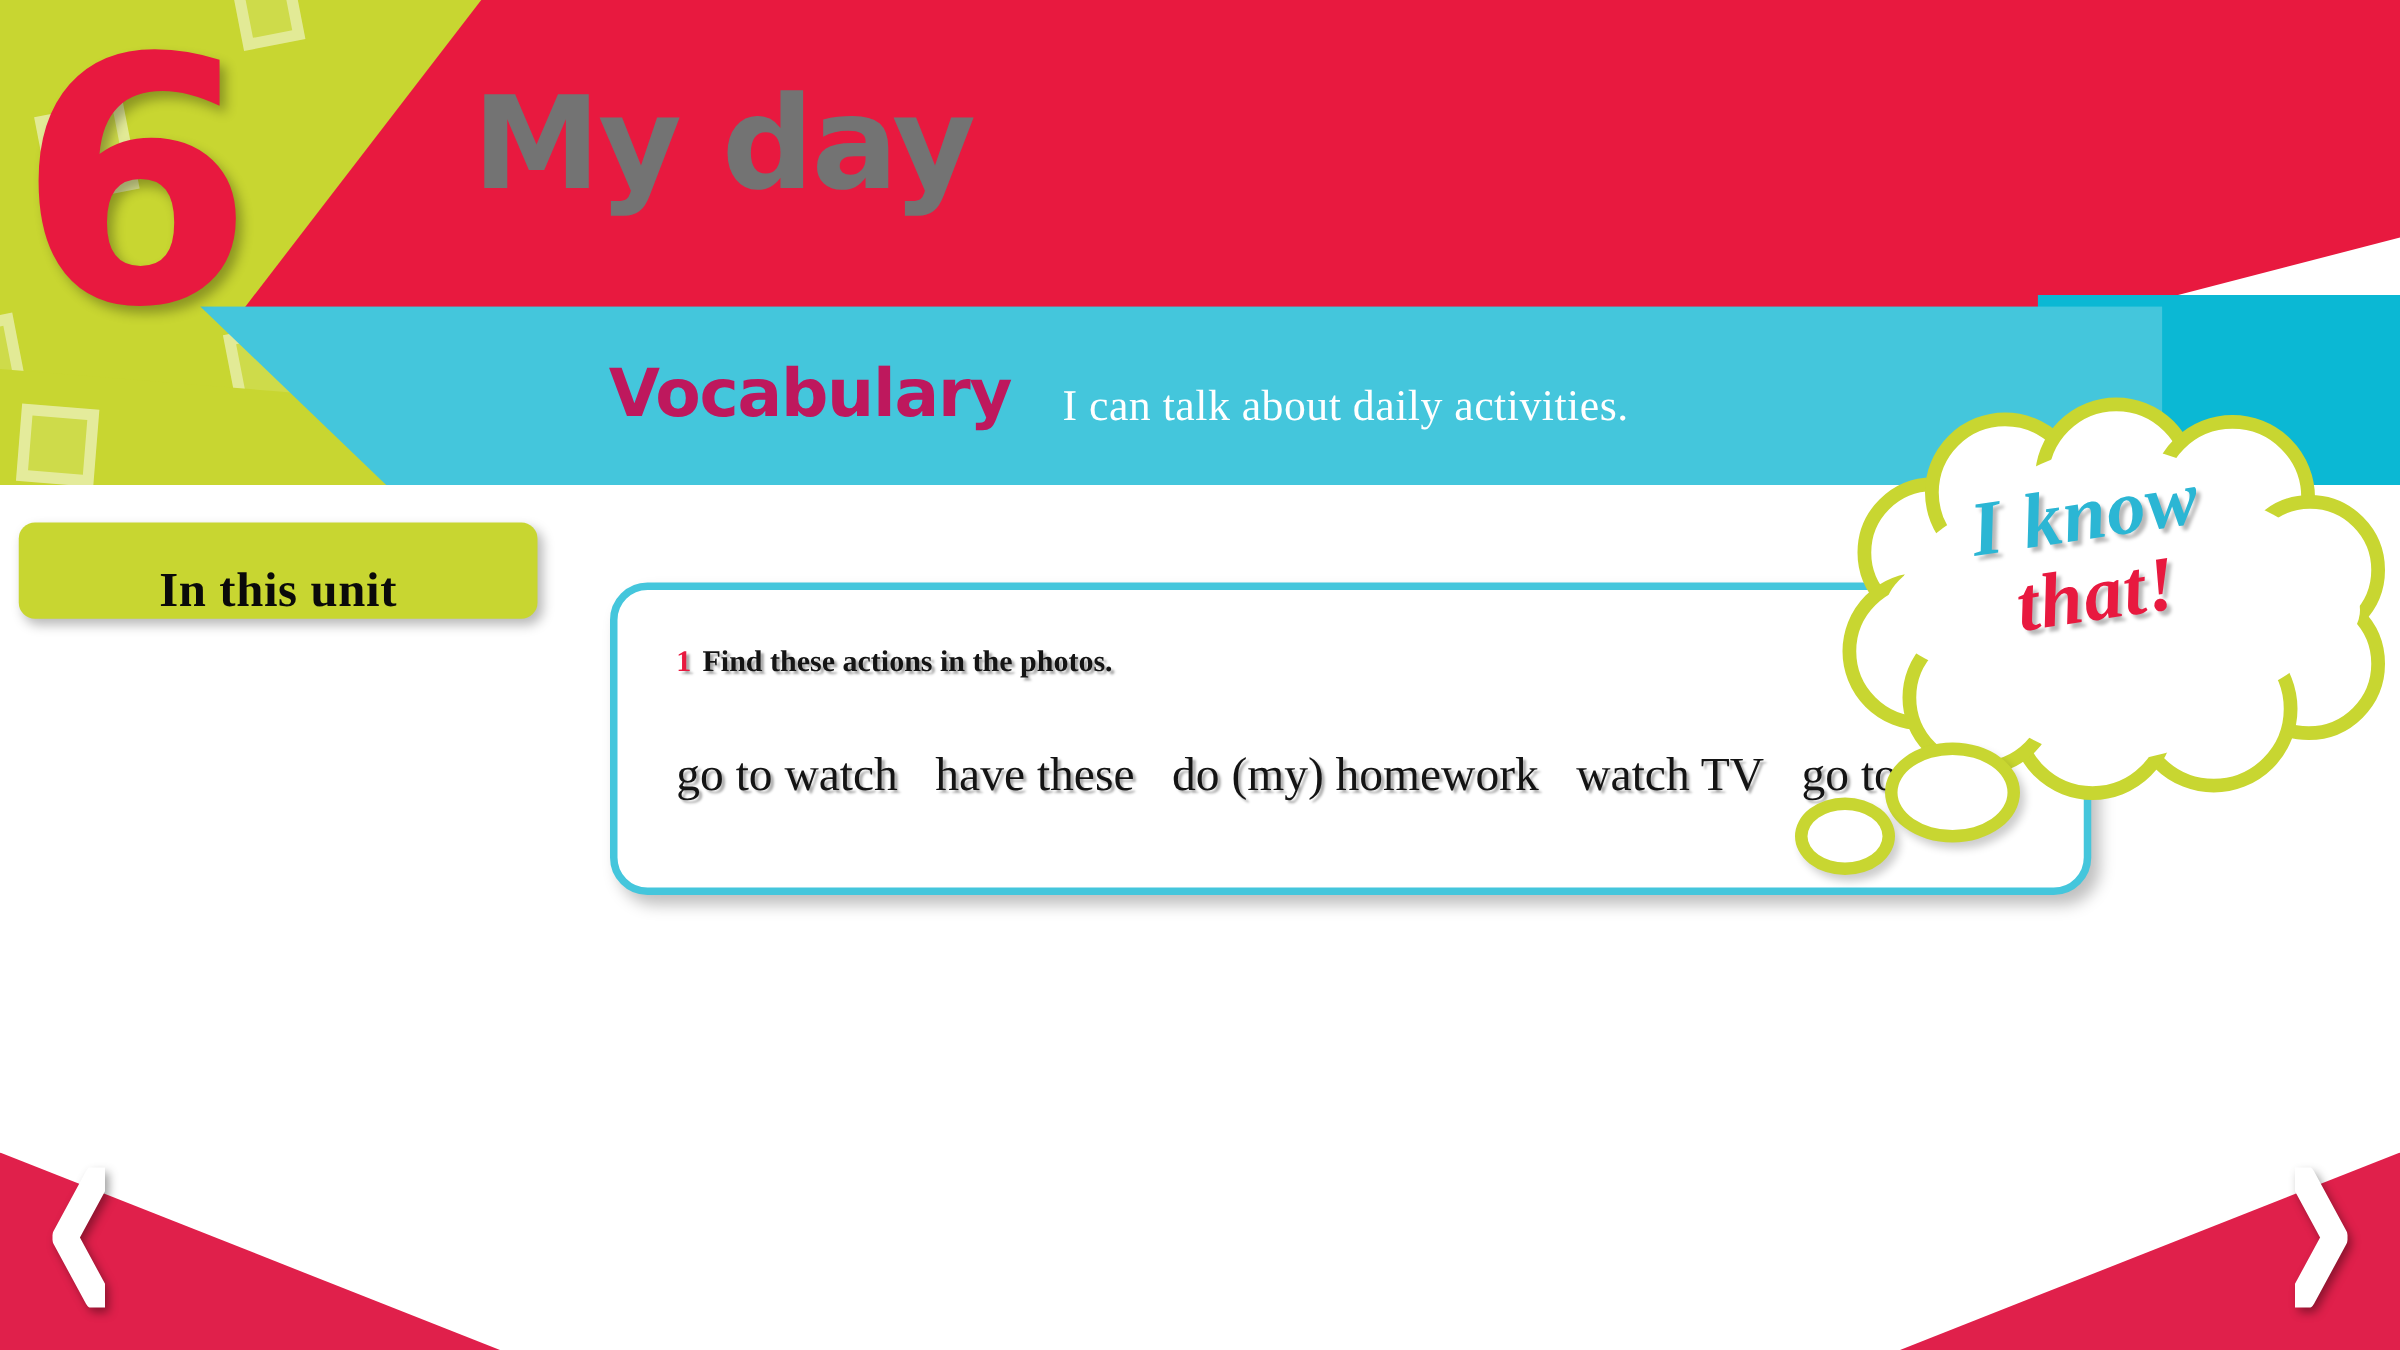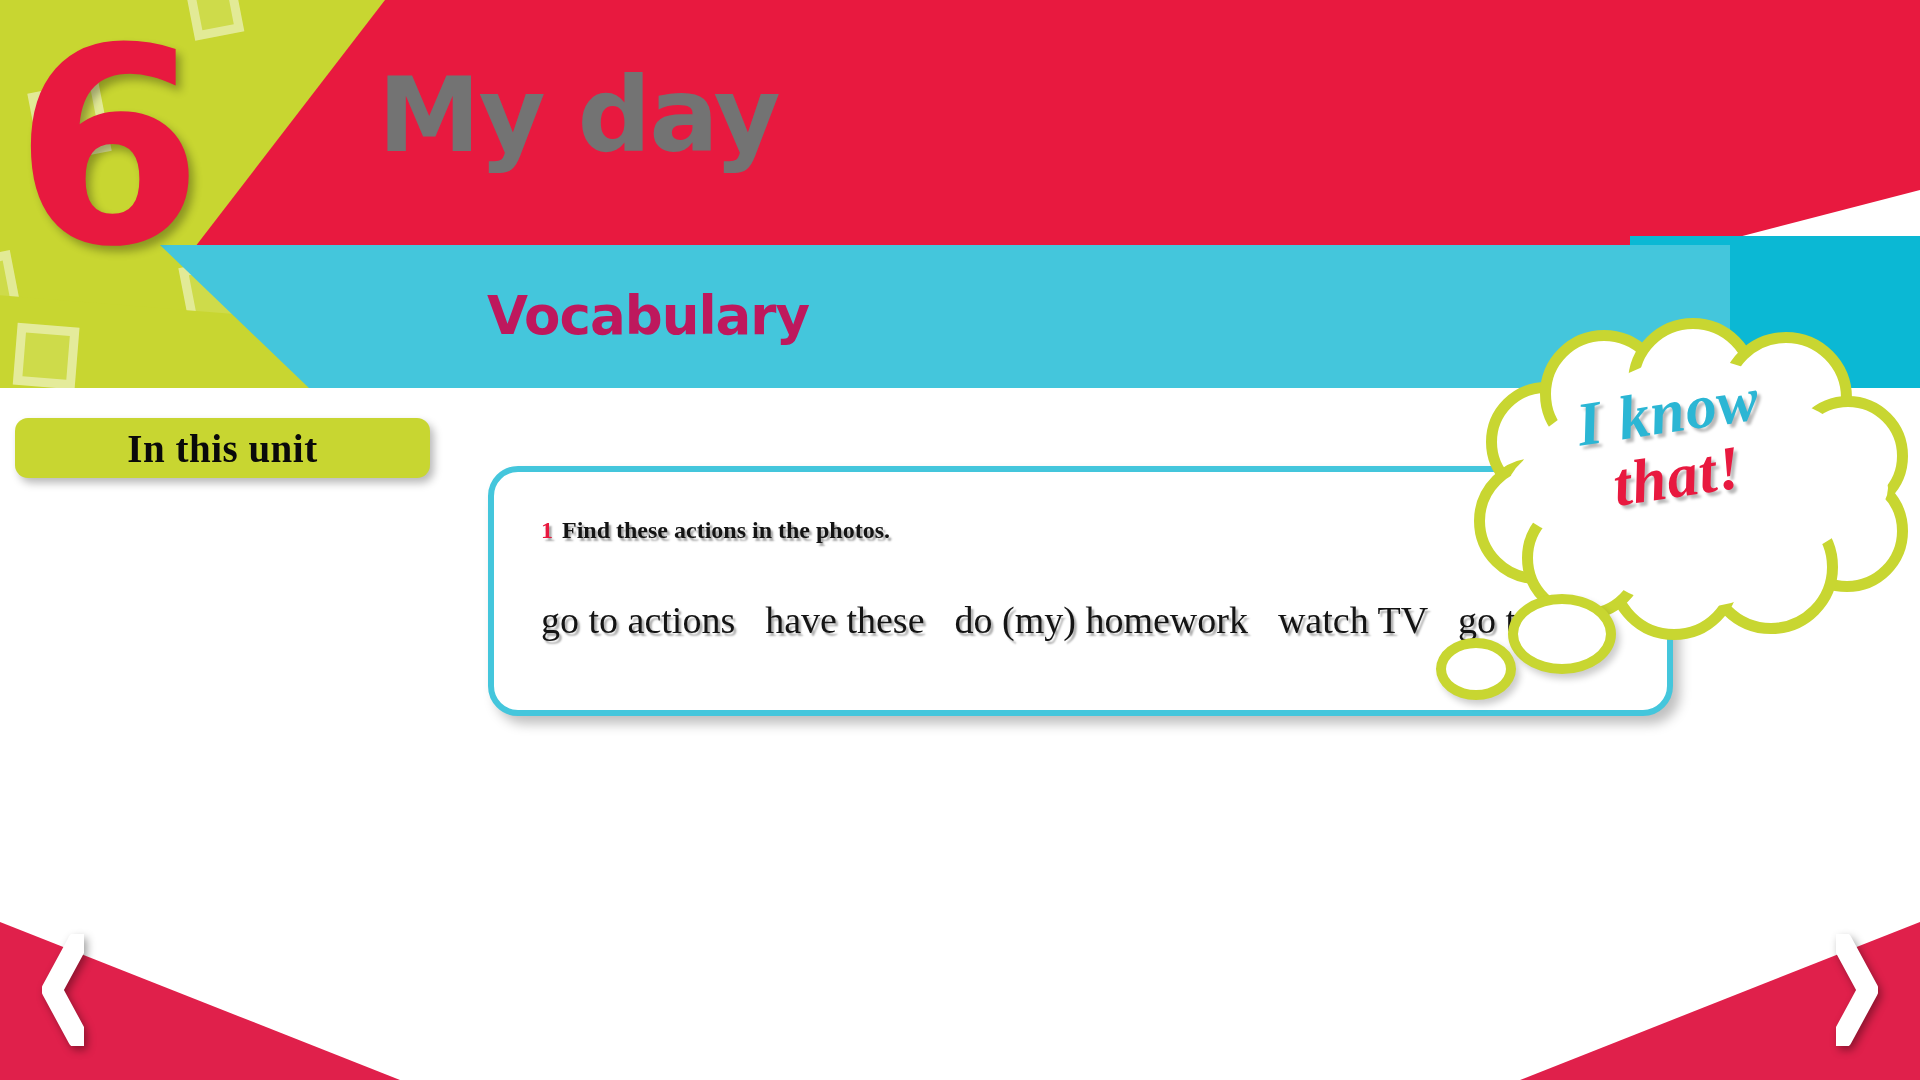--- a/index.html
+++ b/index.html
@@ -122,26 +122,26 @@
     font-family:"Liberation Serif", serif;
     font-size:35px;
     line-height:1;
     color:#ffffff;
     letter-spacing:0.4px;
   }
 
   
   #in-this-unit {
     left:15px; top:418px;
-    width:415px; height:60px;
+    width:415px; height:77px;
     background:#c8d631;
     border-radius:13px;
     z-index:12;
     box-shadow:4px 5px 9px rgba(0,0,0,0.28);
-    display:flex; align-items:center; justify-content:center;
+    display:flex; align-items:flex-end; justify-content:center;
     cursor:pointer;
   }
   #in-this-unit span {
     font-family:"Liberation Serif", serif;
     font-weight:bold;
     font-size:39px;
     color:#0a0a0a;
     letter-spacing:0.5px;
   }
 
@@ -268,30 +268,31 @@
 
   <div class="layer" id="red-band"></div>
   <div class="layer" id="cyan-flag"></div>
   <div class="layer" id="cyan-band"></div>
   <div class="layer" id="white-body"></div>
 
   <div class="layer" id="unit-number">6</div>
 
   <div class="layer" id="unit-title">My day</div>
   <div class="layer" id="lesson-type">Vocabulary</div>
+  <div class="layer" id="lesson-goal">I can talk about daily activities.</div>
 
   <div class="layer" id="in-this-unit">
     <span>In this unit</span>
   </div>
 
   <div class="layer" id="exercise-card">
     <div id="exercise-heading">
       <span class="num">1</span><span>Find these actions in the photos.</span>
     </div>
-    <div id="word-list"><span class="word">go to actions</span><span class="word">have these</span><span class="word">do (my) homework</span><span class="word">watch TV</span><span class="word">go to bed</span></div>
+    <div id="word-list"><span class="word">go to watch</span><span class="word">have these</span><span class="word">do (my) homework</span><span class="word">watch TV</span><span class="word">go to bed</span></div>
   </div>
 
   <div class="layer" id="cloud-wrap">
 
     <div class="puff" style="left:18px;  top:64px;  width:120px; height:120px;"></div>
     <div class="puff" style="left:6px;   top:140px; width:126px; height:126px;"></div>
     <div class="puff" style="left:72px;  top:12px;  width:128px; height:128px;"></div>
     <div class="puff" style="left:160px; top:0px;   width:130px; height:130px;"></div>
     <div class="puff" style="left:252px; top:14px;  width:132px; height:132px;"></div>
     <div class="puff" style="left:320px; top:78px;  width:120px; height:120px;"></div>

